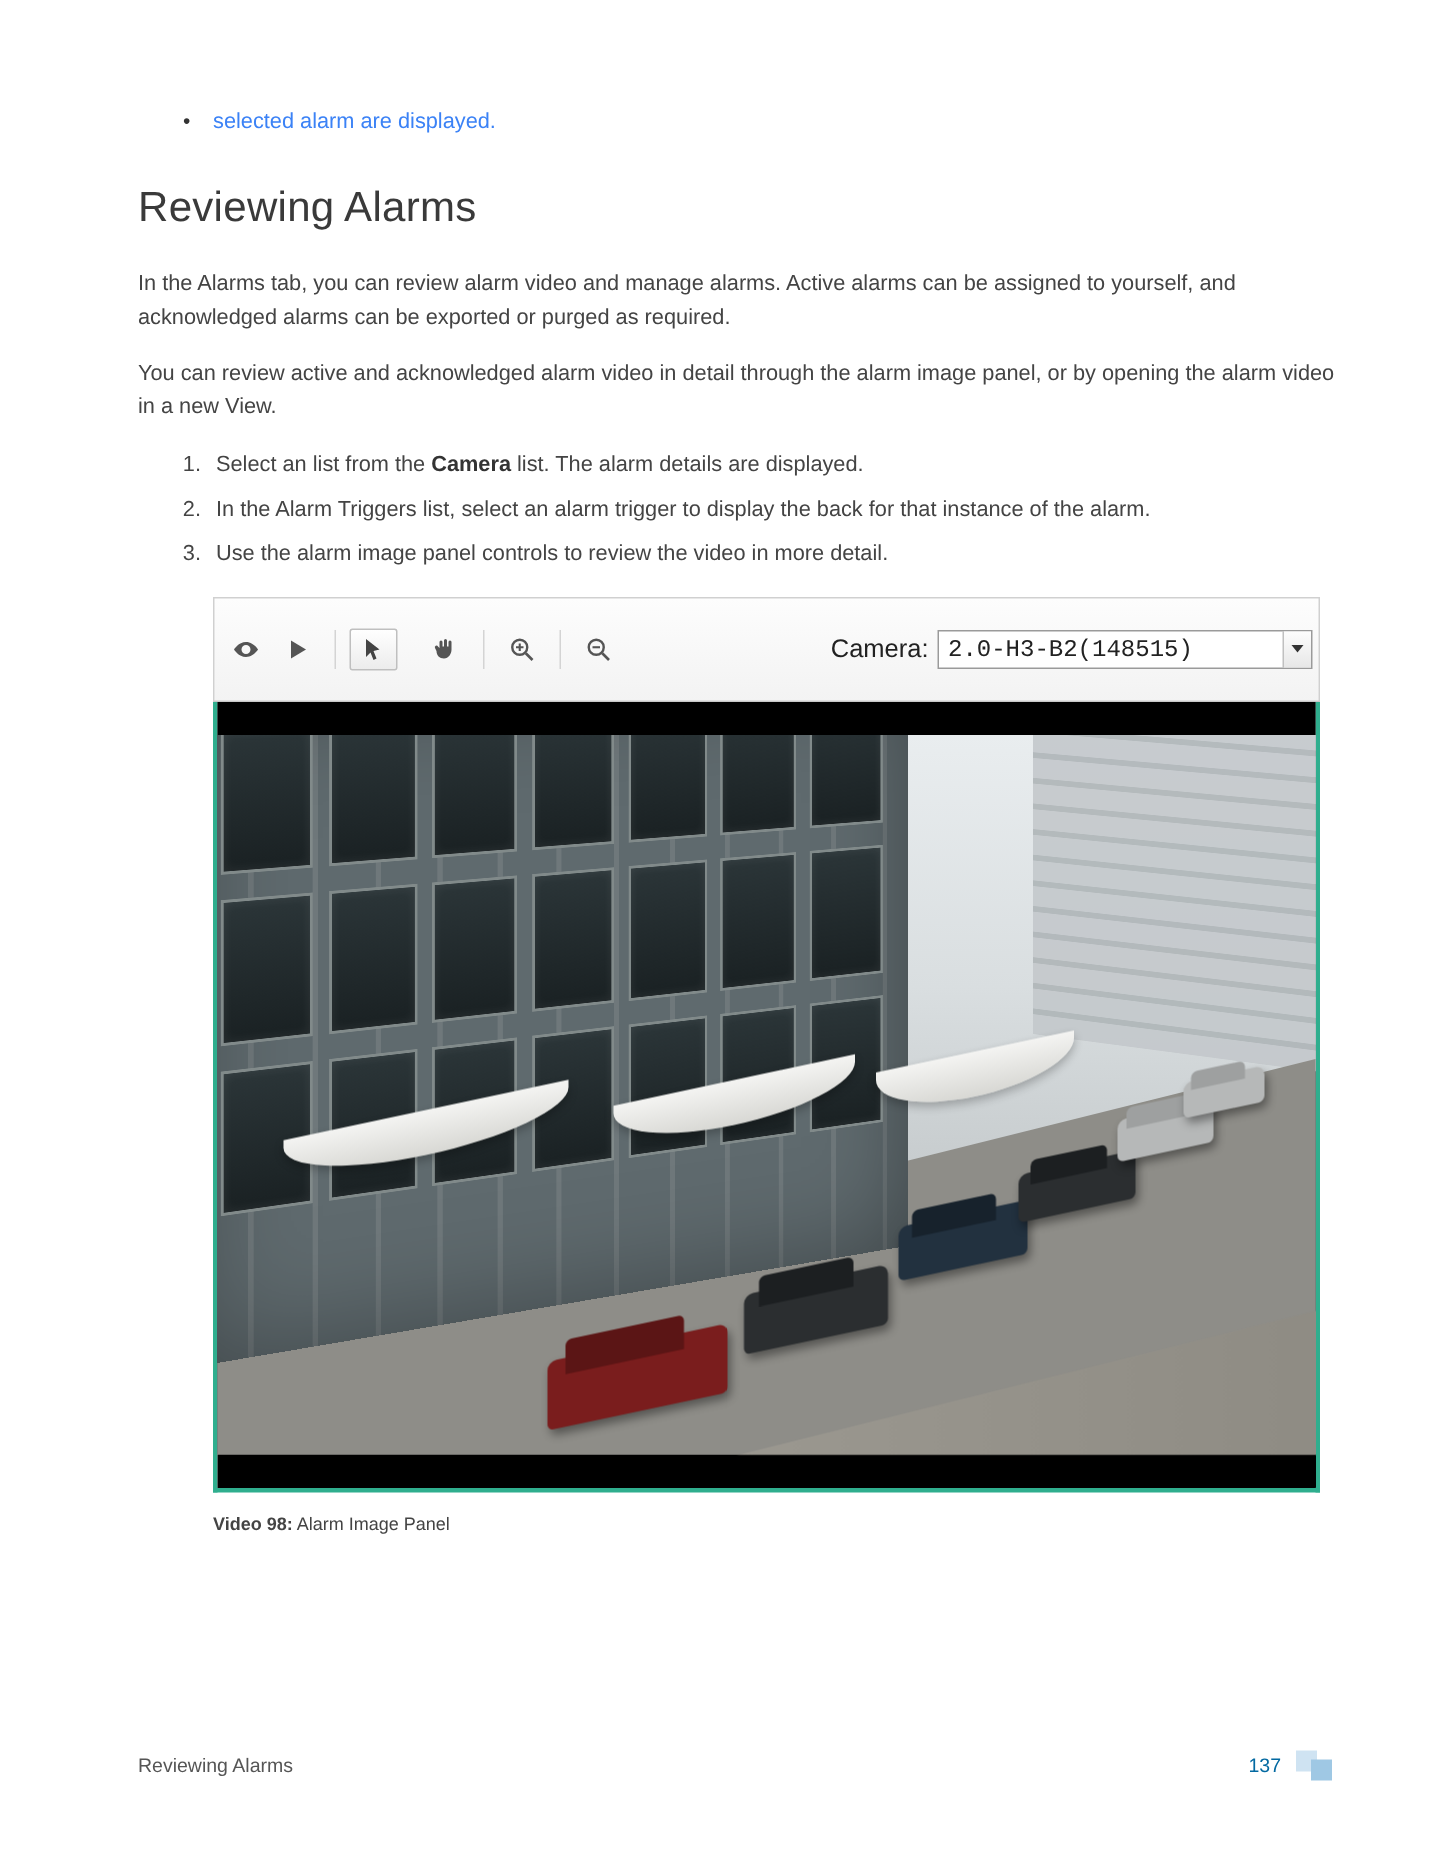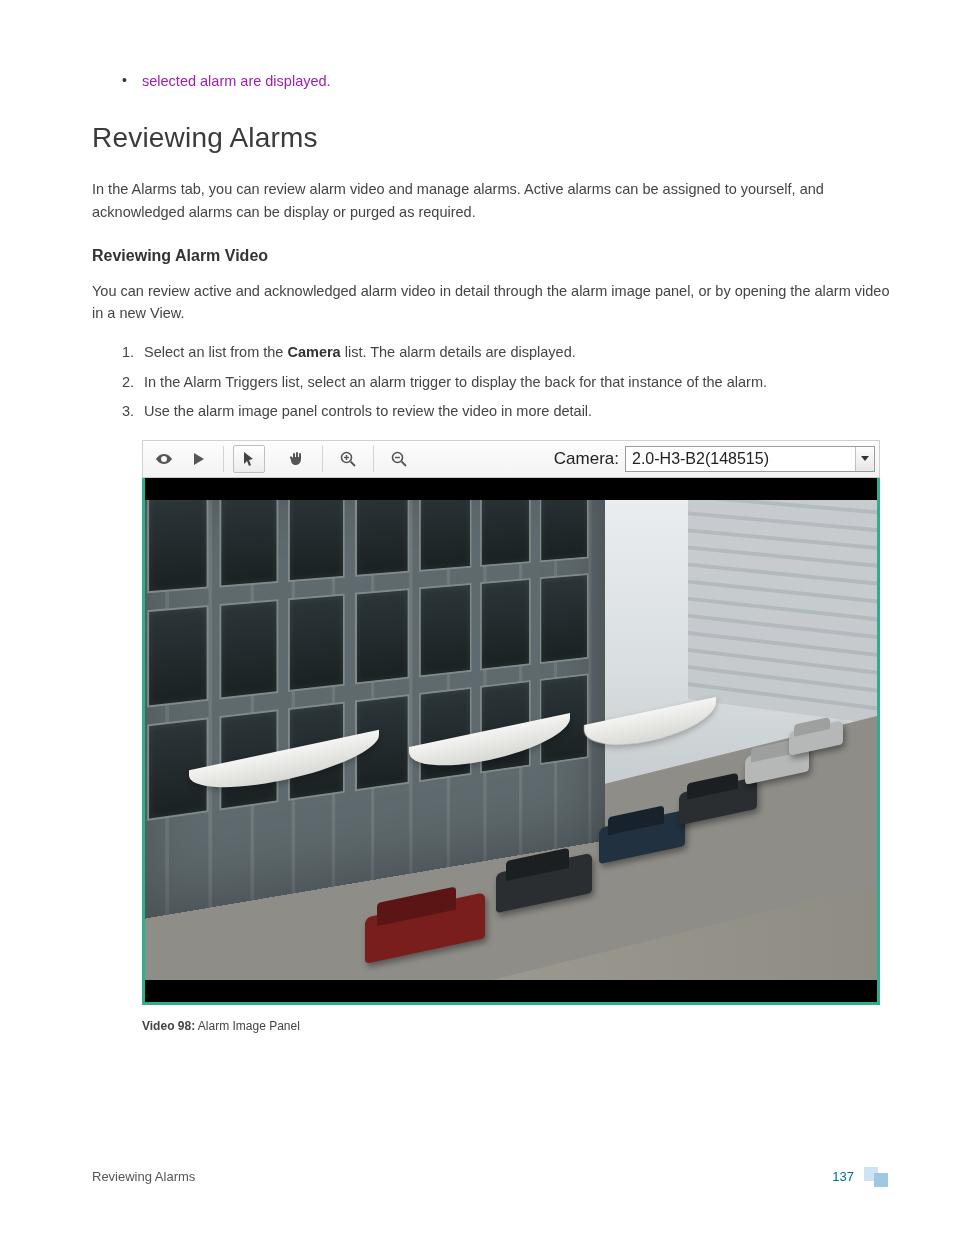--- a/index.html
+++ b/index.html
@@ -26,21 +26,21 @@
     margin: 0 0 24px 0;
     padding-left: 26px;
     list-style: none;
   }
   ul.bullets li {
     position: relative;
     margin: 0 0 12px 22px;
     padding-left: 2px;
     font-size: 14.5px;
     line-height: 1.55;
-    color: #a21caf;
+    color: #3b82f6;
   }
   ul.bullets li::before {
     content: "•";
     position: absolute;
     left: -18px;
     top: 0;
     color: #333;
     font-size: 14px;
   }
   h2.section-title {
@@ -75,21 +75,21 @@
     width: 738px;
     background: #fff;
   }
   .toolbar {
     display: flex;
     align-items: center;
     height: 36px;
     background: linear-gradient(#fdfdfd,#f3f3f3);
     border: 1px solid #d0d0d0;
     border-bottom: 1px solid #c8c8c8;
-    padding: 0 4px;
+    padding: 16px 4px;
     gap: 0;
   }
   .tb-group {
     display: flex;
     align-items: center;
     height: 100%;
   }
   .tb-btn {
     width: 30px;
     height: 26px;
@@ -127,21 +127,21 @@
     border: 1px solid #9a9a9a;
     background: #fff;
   }
   .camera-select .val {
     flex: 1 1 auto;
     padding: 0 6px;
     font-size: 16px;
     color: #222;
     white-space: nowrap;
     overflow: hidden;
-    font-family: Liberation Sans, sans-serif;
+    font-family: Liberation Mono, monospace;
   }
   .camera-select .dd {
     width: 18px;
     height: 100%;
     border-left: 1px solid #c0c0c0;
     background: linear-gradient(#fdfdfd,#e7e7e7);
     display: flex;
     align-items: center;
     justify-content: center;
   }
@@ -318,23 +318,22 @@
 <div class="page">
 
   <ul class="bullets" style="margin-top:0;">
     <li style="margin-left:22px;">
       <span>selected alarm are displayed.</span>
     </li>
   </ul>
 
   <h2 class="section-title">Reviewing Alarms</h2>
 
-  <p class="body-text">In the Alarms tab, you can review alarm video and manage alarms. Active alarms can be assigned to yourself, and acknowledged alarms can be display or purged as required.</p>
-
-  <h3 class="sub-title">Reviewing Alarm Video</h3>
+  <p class="body-text">In the Alarms tab, you can review alarm video and manage alarms. Active alarms can be assigned to yourself, and acknowledged alarms can be exported or purged as required.</p>
+
 
   <p class="body-text">You can review active and acknowledged alarm video in detail through the alarm image panel, or by opening the alarm video in a new View.</p>
 
   <ol class="steps">
     <li>
       <span>Select an list from the </span><span class="bold">Camera</span><span> list. The alarm details are displayed.</span>
     </li>
     <li>
       <span>In the Alarm Triggers list, select an alarm trigger to display the back for that instance of the alarm.</span>
     </li>

